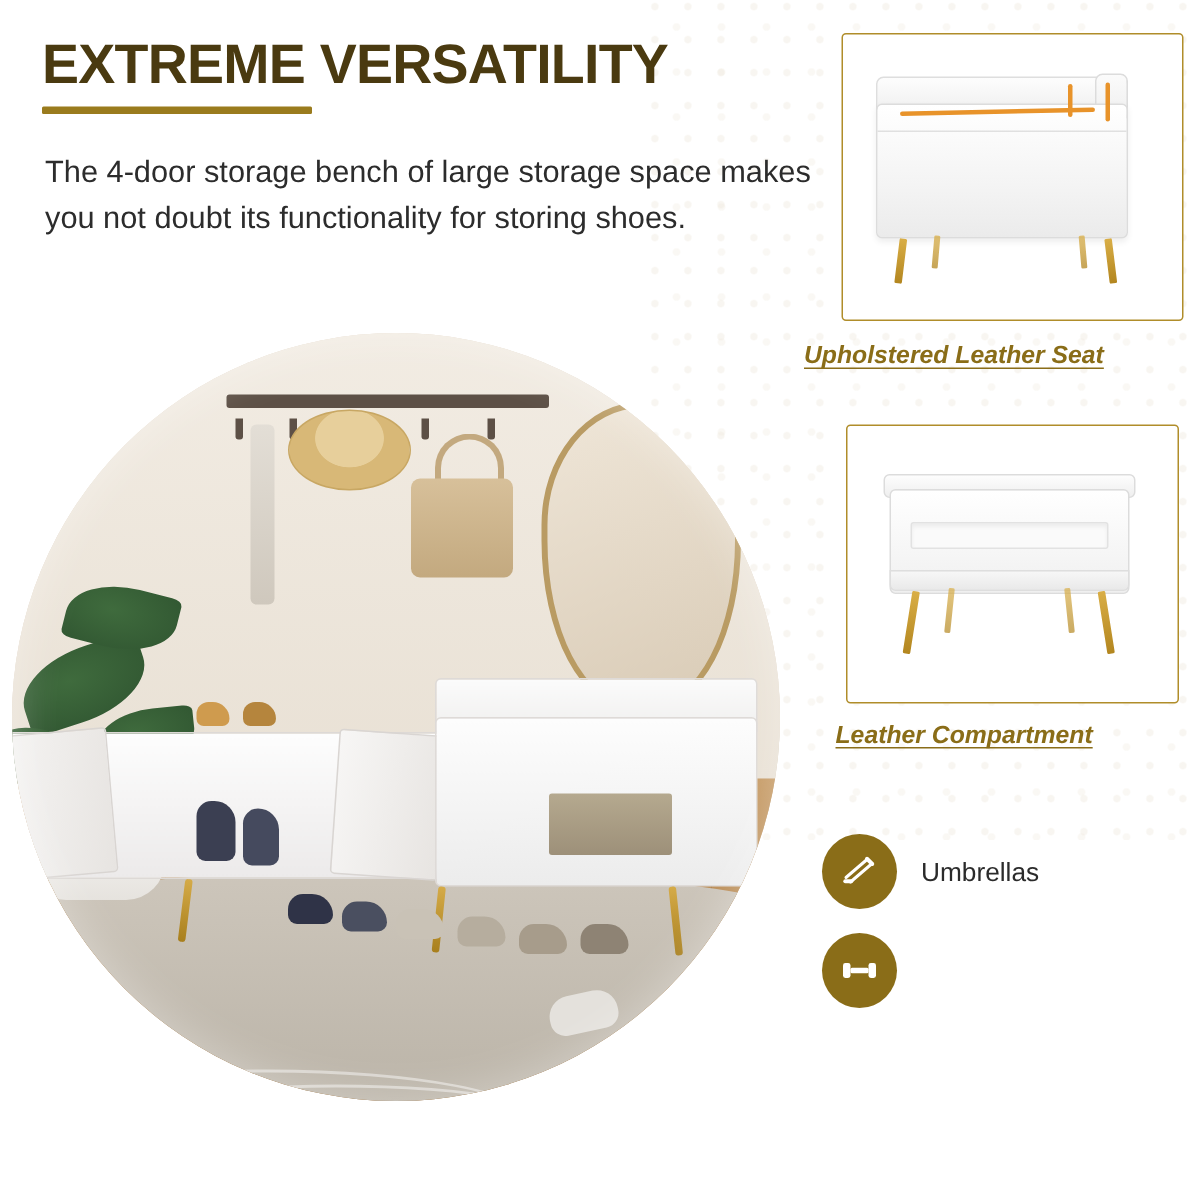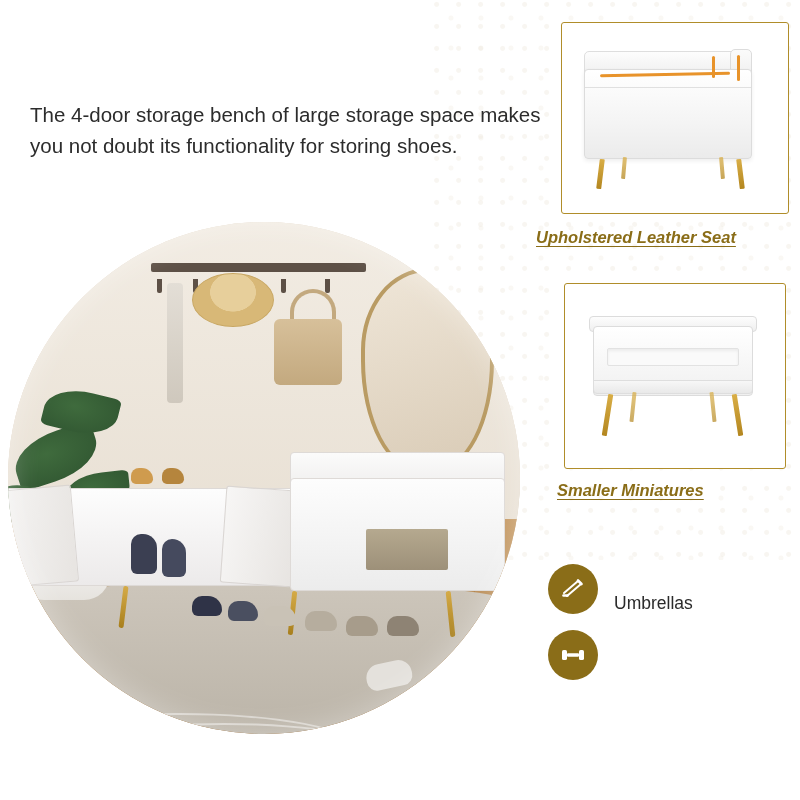--- a/index.html
+++ b/index.html
@@ -158,21 +158,21 @@
   .m4 { left: 146px; top: 108px; width: 4px; height: 30px; transform: rotate(-6deg); opacity:.7;}
 
   
   .bullets {
     position: absolute;
     left: 548px; top: 548px;
     width: 250px;
   }
   .bullet-row {
     display: flex;
-    align-items: flex-end;
+    align-items: center;
     height: 66px;
   }
   .bullet-icon {
     width: 50px; height: 50px;
     border-radius: 50%;
     background: #8a6d18;
     display: flex;
     align-items: center;
     justify-content: center;
     flex: 0 0 50px;
@@ -318,20 +318,24 @@
     pointer-events:none;
   }
 </style>
 </head>
 <body>
 
 <div class="page">
 
   <div class="bg-texture"></div>
 
+  <div class="headline-wrap">
+    <div class="headline">EXTREME VERSATILITY</div>
+    <div class="headline-underline"></div>
+  </div>
 
   <div class="subtext">The 4-door storage bench of large storage space makes you not doubt its functionality for storing shoes.</div>
 
   <div class="feature-card card1">
     <div class="bench1-back"></div>
     <div class="bench1-arm"></div>
     <div class="bench1-body">
       <div class="bench1-seatline"></div>
     </div>
     <div class="accent-line a1"></div>
@@ -347,21 +351,21 @@
   <div class="feature-card card2">
     <div class="bench2-lid"></div>
     <div class="bench2-body"></div>
     <div class="bench2-slot"></div>
     <div class="bench2-base"></div>
     <div class="leg m3"></div>
     <div class="leg m4"></div>
     <div class="leg m1"></div>
     <div class="leg m2"></div>
   </div>
-  <div class="card-caption cap2">Smaller Miniatures</div>
+  <div class="card-caption cap2">Leather Compartment</div>
 
   <div class="bullets">
 
     <div class="bullet-row">
       <div class="bullet-icon">
         <svg width="28" height="28" viewBox="0 0 28 28" aria-hidden="true">
           <g fill="none" stroke="#ffffff" stroke-width="2" stroke-linecap="round">
             <line x1="5" y1="18" x2="19" y2="6"></line>
             <line x1="8" y1="21" x2="22" y2="9"></line>
             <line x1="4.5" y1="20.5" x2="8.5" y2="20.5" stroke-width="2.6"></line>

